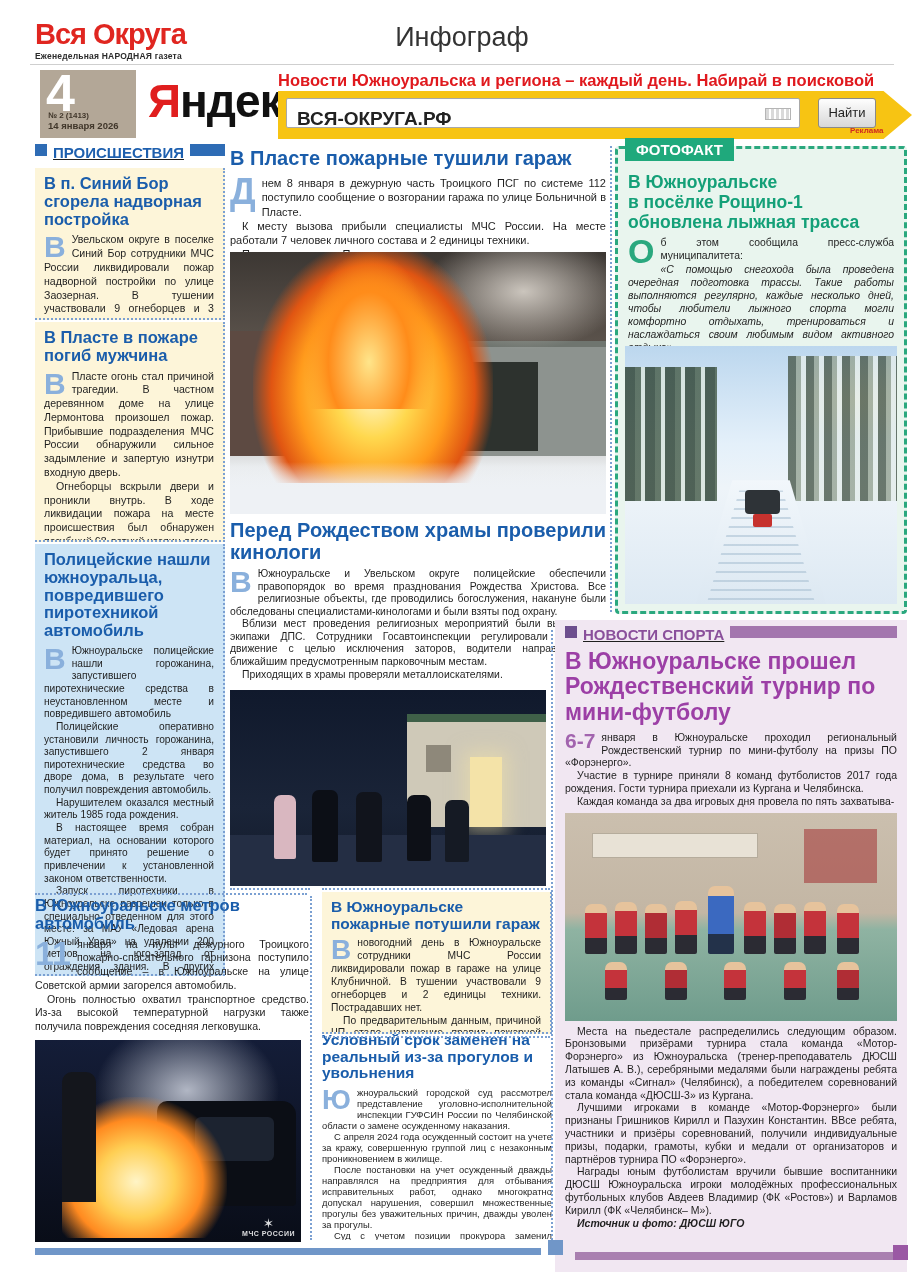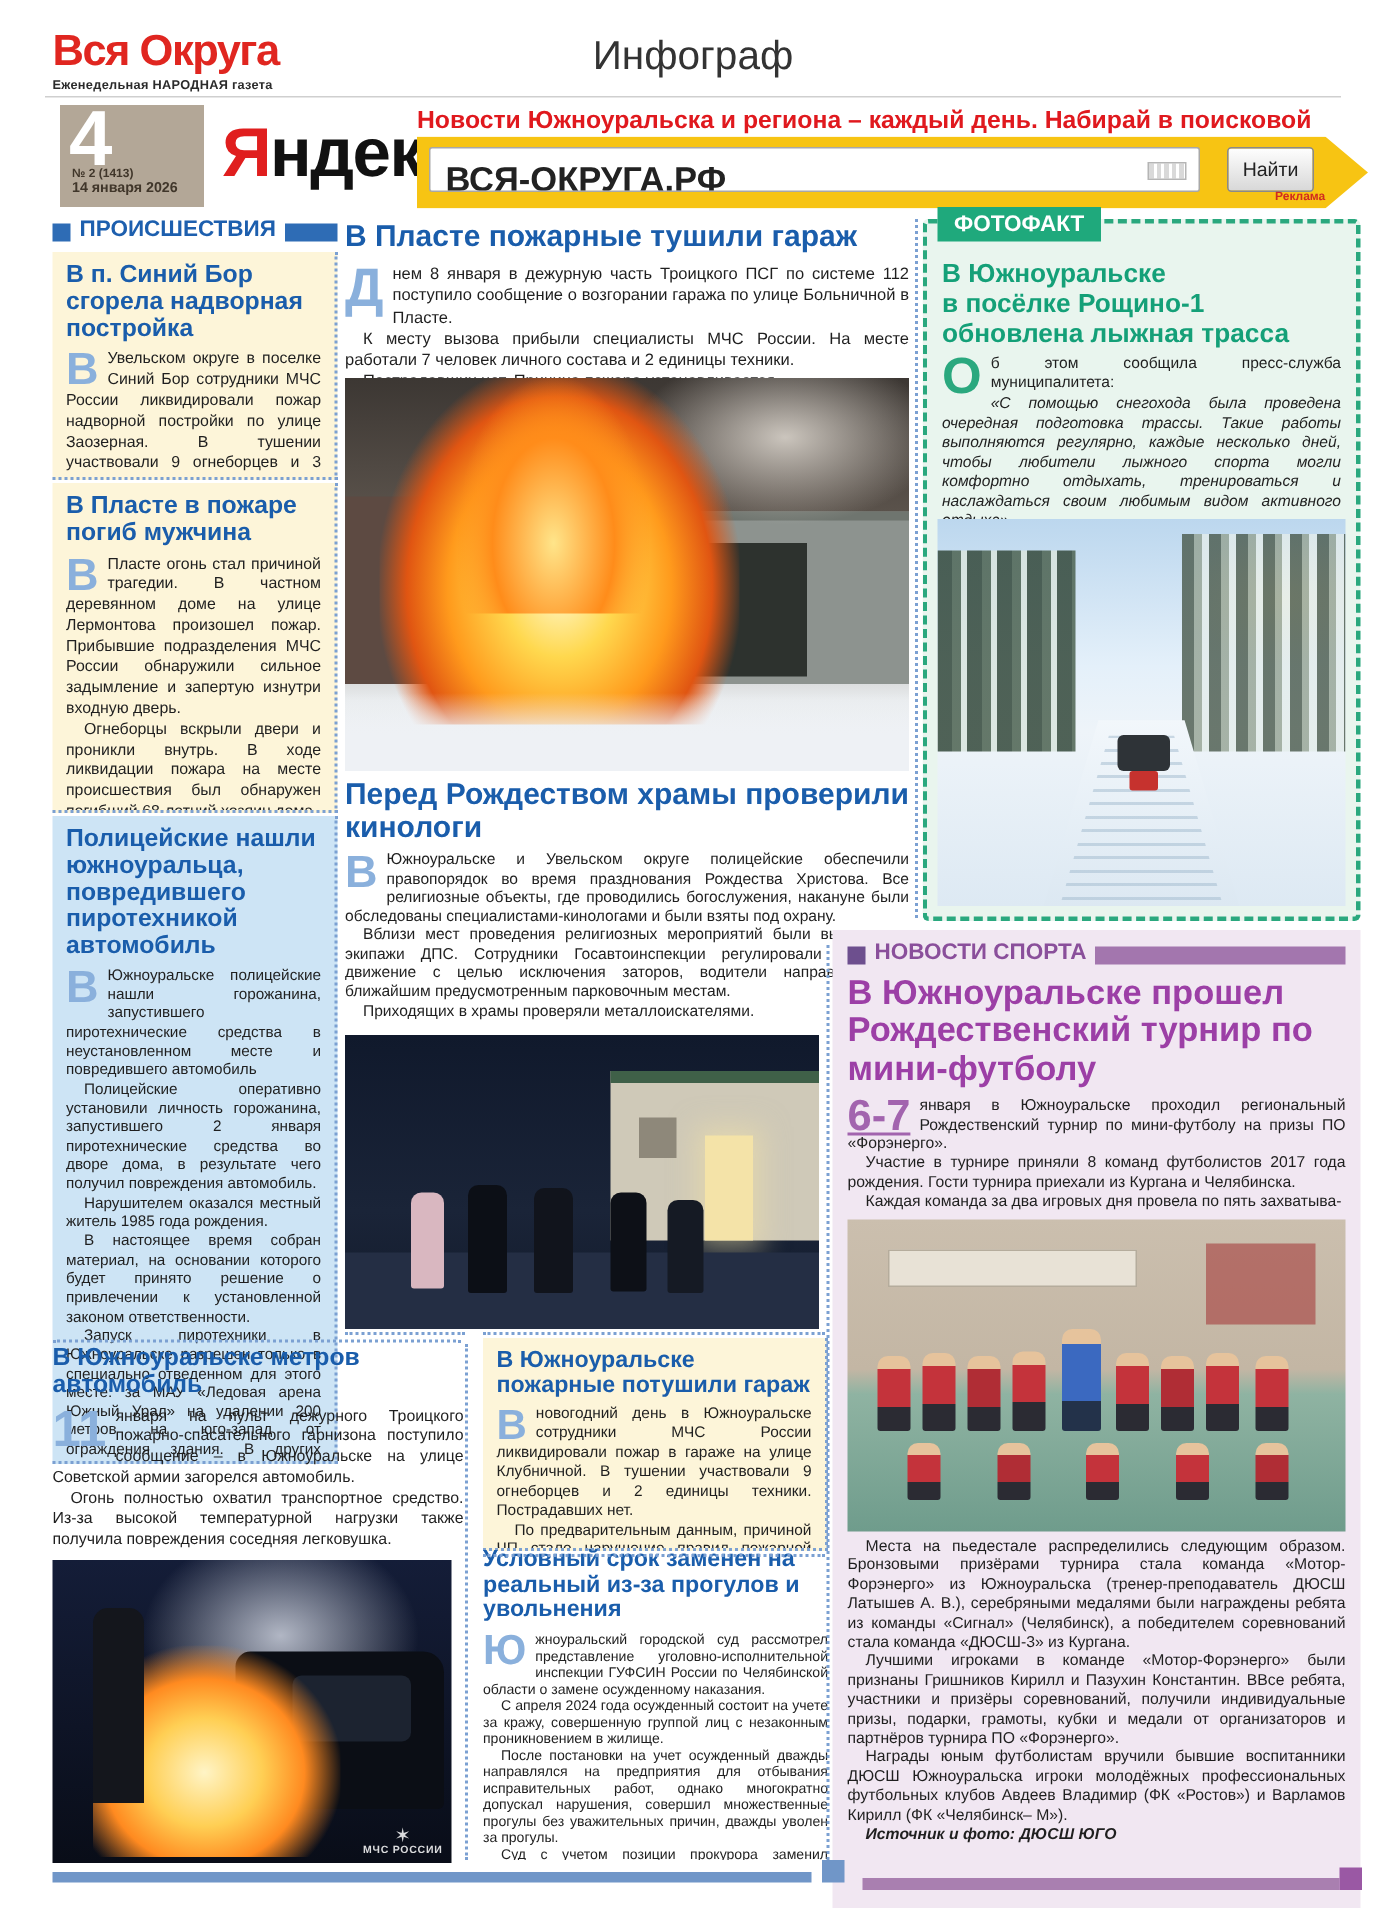--- a/index.html
+++ b/index.html
@@ -19,29 +19,29 @@
   .issue-no{font-size:8px;font-weight:bold;color:#40362a;margin-top:-6px;}
   .issue-date{font-size:9.5px;font-weight:bold;color:#40362a;}
   .yandex{left:148px;top:78px;font-size:46px;font-weight:bold;color:#111;letter-spacing:-1px;line-height:1;}
   .yandex .ya{color:#e01e1e;}
   .promo{left:278px;top:71px;width:640px;font-size:16.5px;font-weight:bold;color:#e0191e;}
   .banner{left:278px;top:91px;width:634px;height:48px;background:#f7c413;
           clip-path:polygon(0 0,95.5% 0,100% 50%,95.5% 100%,0 100%);}
   .search-box{position:absolute;left:8px;top:7px;width:514px;height:30px;background:#fff;
               border:1px solid #a8a8a8;border-radius:2px;}
   .search-box input{width:100%;height:100%;border:0;outline:none;background:transparent;
-              font-family:"Liberation Sans",sans-serif;font-size:23px;font-weight:bold;color:#222;padding:12px 40px 0 10px;}
+              font-family:"Liberation Sans",sans-serif;font-size:19px;font-weight:bold;color:#222;padding:12px 40px 0 10px;}
   .kbd-icon{position:absolute;right:8px;top:9px;width:26px;height:12px;border:1px solid #b5b5b5;background:
             repeating-linear-gradient(90deg,#d9d9d9 0 3px,#fff 3px 5px);}
   .find-btn{position:absolute;left:540px;top:7px;width:58px;height:30px;border:1px solid #8a8a8a;border-radius:3px;
             background:linear-gradient(#fefefe,#d8d8d8);font-size:13px;color:#222;text-align:center;line-height:28px;}
   .reklama{left:850px;top:126px;font-size:8px;font-weight:bold;color:#d02a20;}
 
   
-  .sec-head{display:flex;align-items:flex-end;gap:6px;}
+  .sec-head{display:flex;align-items:flex-start;gap:6px;text-decoration:underline;}
   .sec-sq{width:12px;height:12px;flex:0 0 12px;}
   .sec-label{font-weight:bold;font-size:15px;white-space:nowrap;}
   .sec-bar{height:12px;flex:1;}
   .inc .sec-sq,.inc .sec-bar{background:#2e6cb5;}
   .inc .sec-label{color:#1d5fae;}
   .spo .sec-sq{background:#6d4f8e;} .spo .sec-bar{background:#a376ae;}
   .spo .sec-label{color:#8a4f9b;}
 
   
   .box{padding:7px 9px;border-right:2px dotted #7ba0d2;border-bottom:2px dotted #7ba0d2;overflow:hidden;}
@@ -123,21 +123,21 @@
   .pf-body .q{font-style:italic;}
   .pf-body .dcap{color:#2aa87e;}
   .ph-ski{left:7px;right:7px;bottom:7px;height:258px;position:absolute;}
 
   
   .sports{left:555px;top:620px;width:352px;height:652px;background:#f1e7f2;padding:6px 10px;overflow:hidden;}
   .sp-title{font-weight:bold;font-size:23px;line-height:1.1;color:#9c3fa6;margin:6px 0 6px 0;}
   .sp-body{font-size:10.5px;line-height:1.22;text-align:justify;}
   .sp-body p{margin:0;}
   .sp-body p.ind{text-indent:12px;}
-  .sp-body .dcap{color:#a264ae;font-size:29px;text-decoration:underline;}
+  .sp-body .dcap{color:#a264ae;font-size:21px;}
   .sp-src{font-style:italic;font-weight:bold;text-indent:12px;}
   .bar{position:absolute;}
 </style>
 </head>
 <body>
 
 <div id="page">
 
   <div class="abs" style="left:35px;top:20px;">
     <div class="logo-title">Вся Округа</div>

